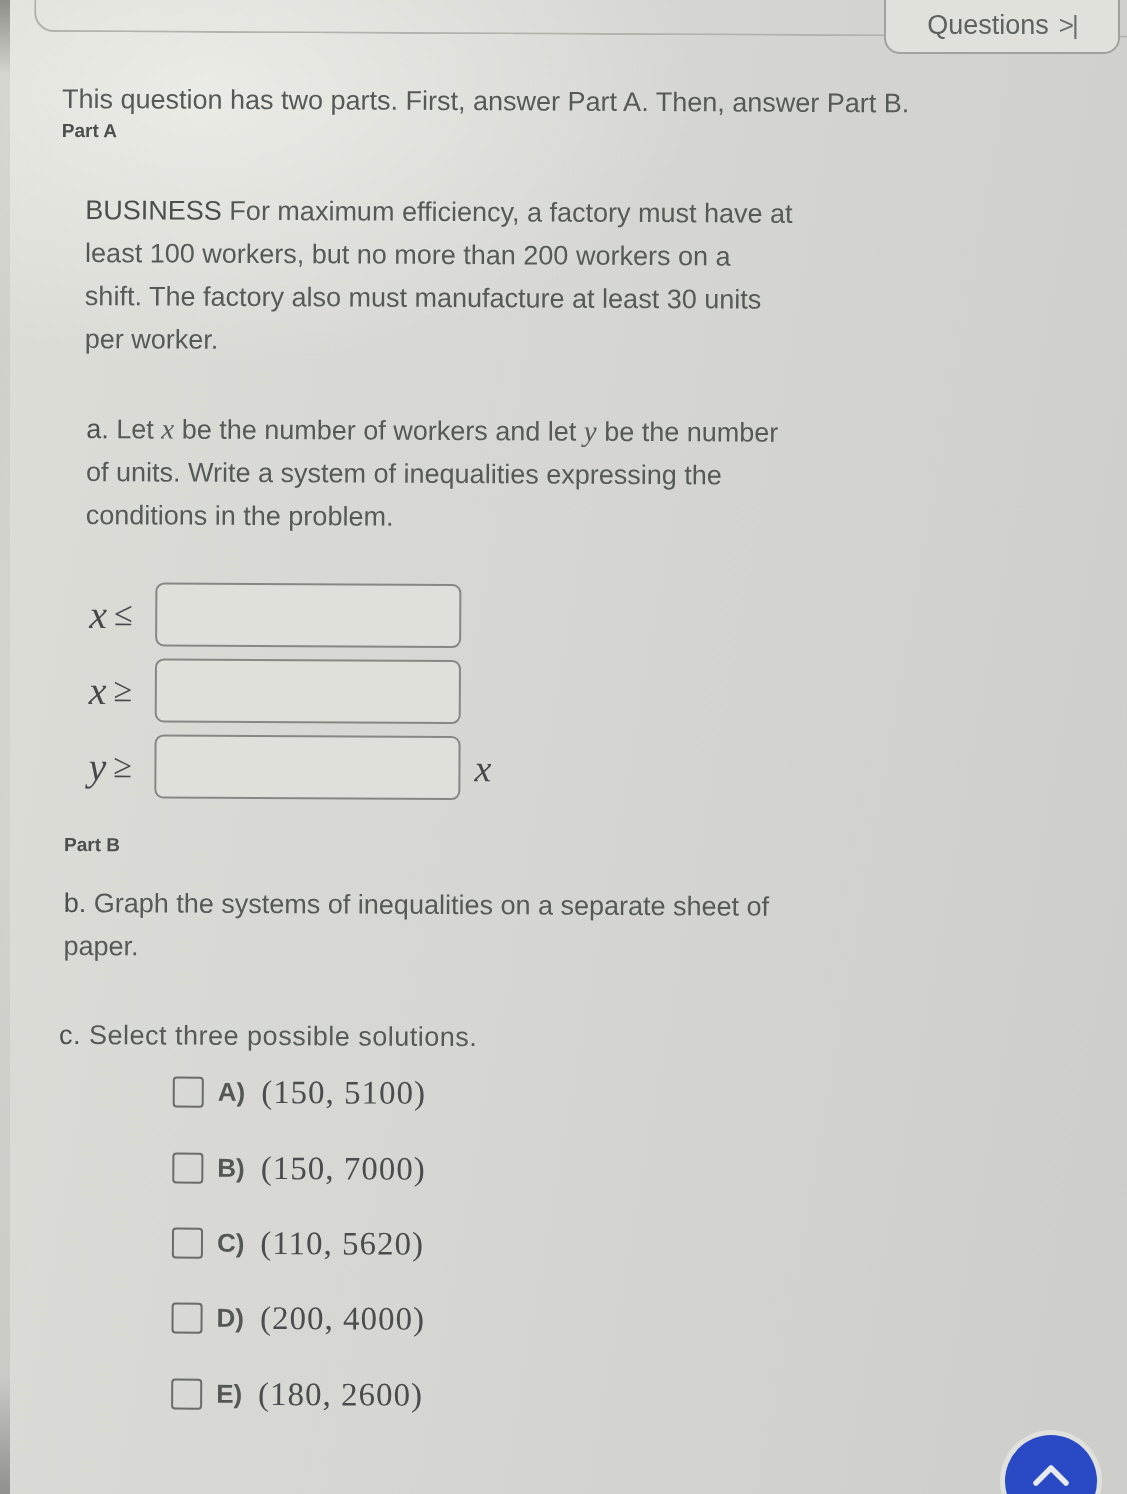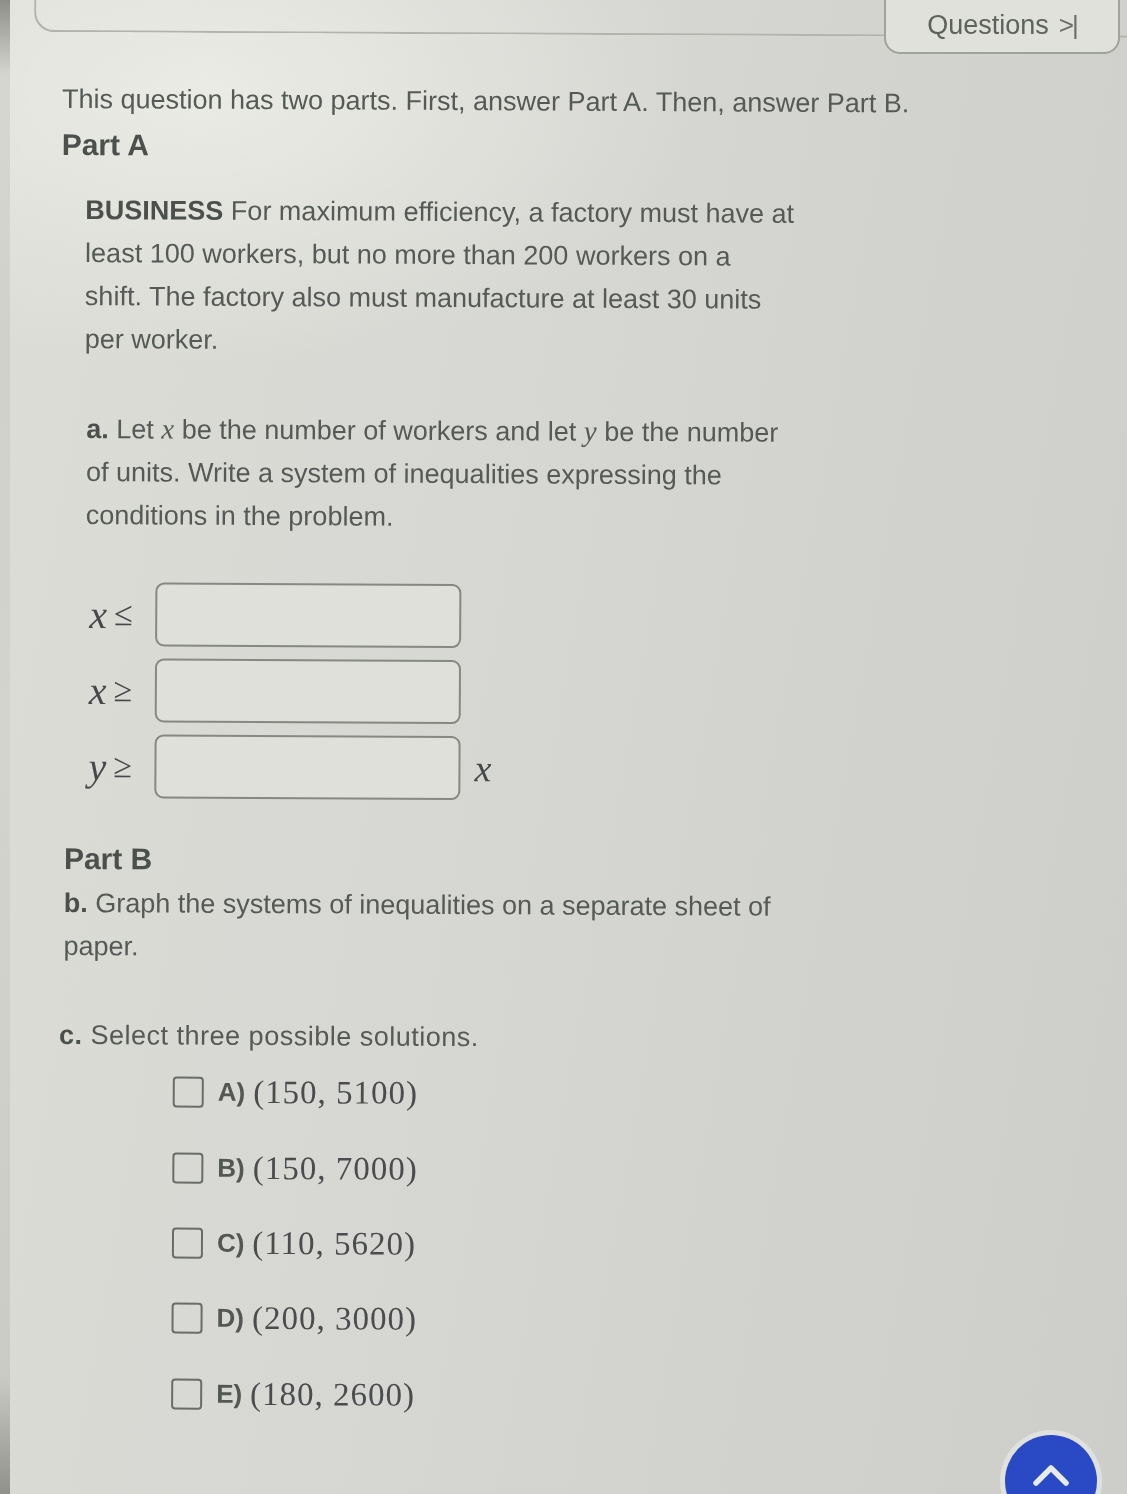--- a/index.html
+++ b/index.html
@@ -42,24 +42,24 @@
     font-size: 27px; color: #5d625f; font-weight: 500;
     gap: 10px; cursor: pointer;
   }
   .questions-button .next-glyph { font-size: 26px; letter-spacing: -2px; color: #6a6f6b; }
 
   .content { position: absolute; left: 0; top: 0; width: 100%; height: 100%;
     transform: rotate(0.3deg); transform-origin: 70px 90px; }
 
   .sans-text { color: #565a57; font-size: 27px; line-height: 43px; white-space: pre-wrap; }
   .intro { position: absolute; left: 62px; top: 78px; width: 1000px; }
-  .heading { position: absolute; font-weight: bold; font-size: 30px; color: #4c504d; margin-top: 8px; }
+  .heading { position: absolute; font-weight: bold; font-size: 19px; color: #4c504d; }
   .part-a-heading { left: 62px; top: 120px; }
   .part-b-heading { left: 68px; top: 834px; }
-  .bold-label { font-weight: bold; color: #4c504d; }
+  .bold-label { font-weight: normal; color: #4c504d; }
 
   .business { position: absolute; left: 86px; top: 189px; width: 830px; }
   .instr-a { position: absolute; left: 88px; top: 407px; width: 830px; }
   .math-var { font-family: "Liberation Serif", serif; font-style: italic; font-size: 29px; }
 
   .ineq-row { position: absolute; left: 92px; height: 64px; display: flex; align-items: center; }
   .ineq-row.r1 { top: 582px; }
   .ineq-row.r2 { top: 658px; }
   .ineq-row.r3 { top: 734px; }
   .ineq-label { display: flex; align-items: center; gap: 7px; width: 62px;
@@ -85,21 +85,21 @@
   .option-row.o1 { top: 1149px; }
   .option-row.o2 { top: 1224px; }
   .option-row.o3 { top: 1299px; }
   .option-row.o4 { top: 1375px; }
   .checkbox {
     width: 27px; height: 27px;
     border: 2.5px solid #696c67; border-radius: 4px;
     background: transparent; cursor: pointer; flex: 0 0 auto;
   }
   .option-letter { margin-left: 14px; font-weight: bold; font-size: 26px; color: #545855; }
-  .option-value { margin-left: 8px; font-family: "Liberation Serif", serif;
+  .option-value { margin-left: 16px; font-family: "Liberation Serif", serif;
     font-size: 33px; color: #4a4c4e; letter-spacing: 1px; }
 
   .scroll-top-button {
     position: absolute; left: 1005px; top: 1435px; width: 92px; height: 92px;
     border-radius: 50%; background: #2a49c4;
     box-shadow: 0 0 0 5px rgba(238,240,235,0.55);
     display: flex; align-items: flex-start; justify-content: center;
     padding-top: 28px; box-sizing: border-box; cursor: pointer;
   }
 </style>
@@ -180,21 +180,21 @@
 
     <div class="option-row o2">
       <span class="checkbox" role="checkbox" aria-checked="false"></span>
       <span class="option-letter">C)</span>
       <span class="option-value">(110, 5620)</span>
     </div>
 
     <div class="option-row o3">
       <span class="checkbox" role="checkbox" aria-checked="false"></span>
       <span class="option-letter">D)</span>
-      <span class="option-value">(200, 3000)</span>
+      <span class="option-value">(200, 4000)</span>
     </div>
 
     <div class="option-row o4">
       <span class="checkbox" role="checkbox" aria-checked="false"></span>
       <span class="option-letter">E)</span>
       <span class="option-value">(180, 2600)</span>
     </div>
 
   </div>
 

